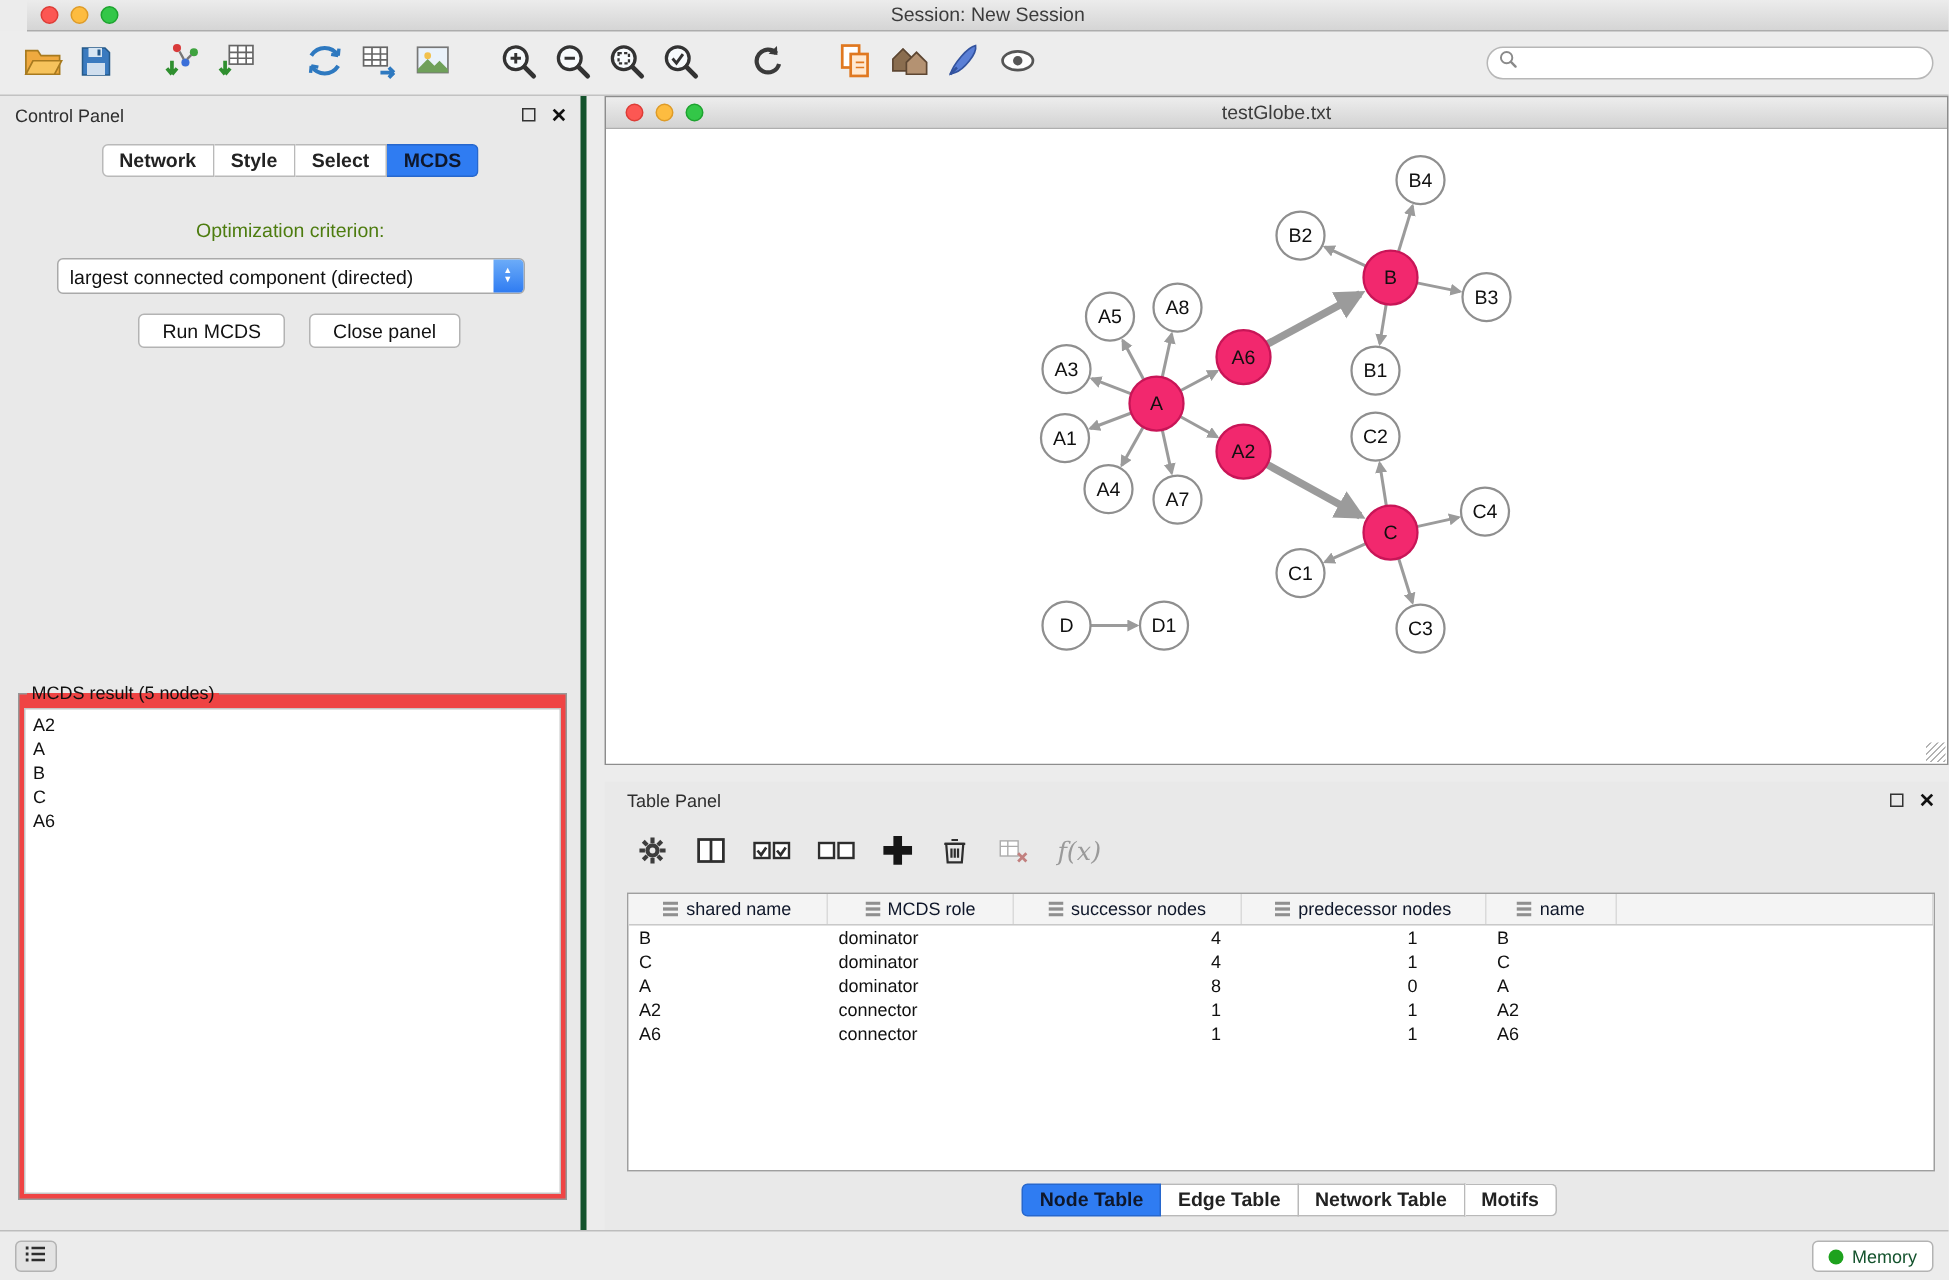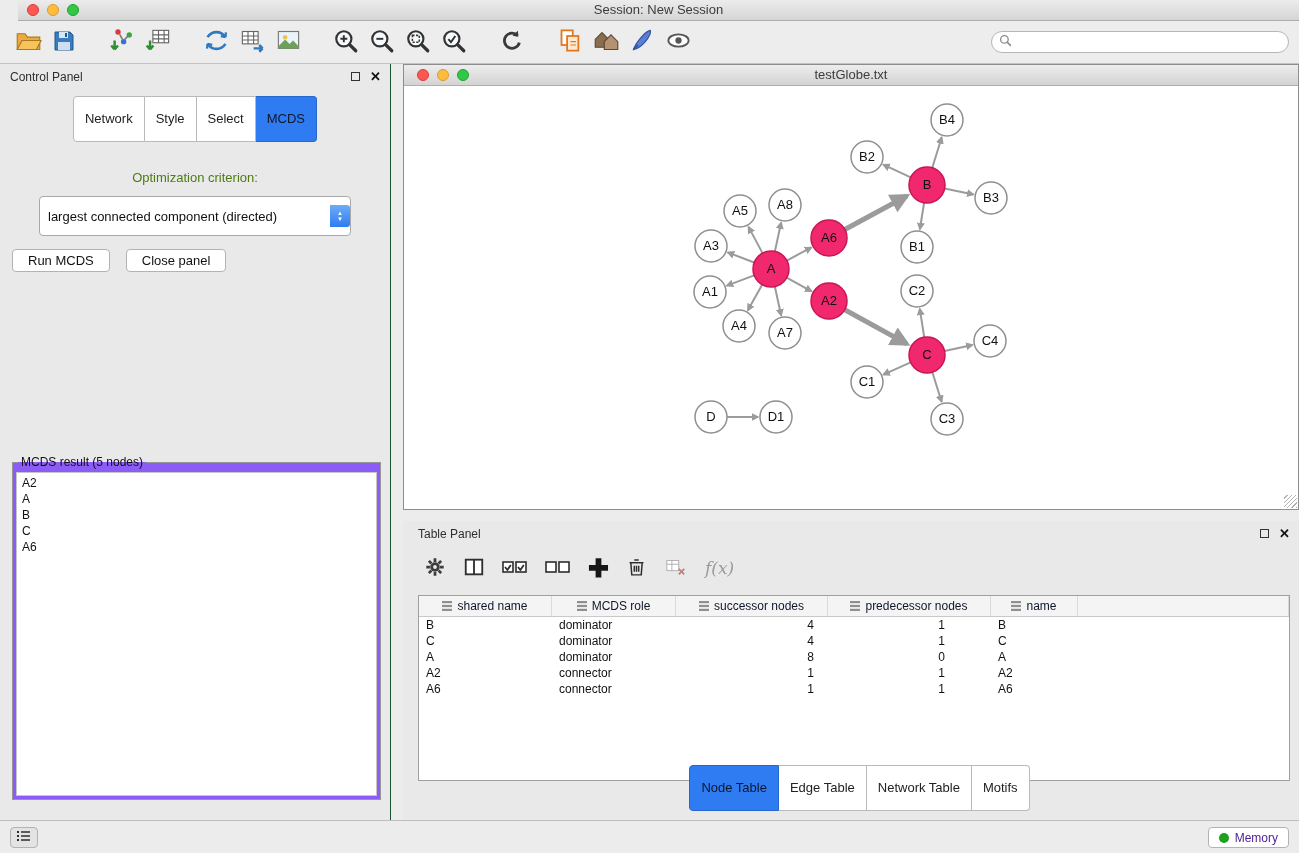--- a/index.html
+++ b/index.html
@@ -16,38 +16,38 @@
   .win-title{text-align:center;font-size:13px;color:#3c3c3c;line-height:20px;}
 
   
   .toolbar{position:absolute;top:21px;left:0;right:0;height:43px;background:#ededed;border-bottom:1px solid #c2c2c2;display:flex;align-items:center;padding:0 10px;z-index:4;}
   .tbtn{width:36px;height:36px;display:flex;align-items:center;justify-content:center;background:none;border:none;cursor:pointer;}
   .tgap{width:22px;flex:0 0 auto;}
   .search{margin-left:auto;width:298px;height:22px;border:1px solid #b7b7b7;border-radius:12px;background:#fff;display:flex;align-items:center;padding:0 7px;gap:4px;}
   .search input{border:none;outline:none;flex:1;font-size:12px;background:transparent;color:#333;}
 
   
-  .control-panel{position:absolute;left:0;top:64px;width:391px;height:756px;background:#e9e9e9;border-right:1px solid #14532d;}
+  .control-panel{position:absolute;left:0;top:64px;width:391px;height:756px;background:#e9e9e9;border-right:4px solid #14532d;}
   .panel-header{height:28px;padding:6px 10px;font-size:12px;color:#2e2e2e;position:relative;}
   .panel-icons{position:absolute;right:9px;top:7px;display:flex;gap:10px;align-items:center;}
   .minbox{width:9px;height:9px;border:1.5px solid #333;display:inline-block;cursor:pointer;}
   .closex{font-size:13px;font-weight:bold;color:#111;line-height:11px;cursor:pointer;}
   .seg-row{display:flex;justify-content:center;}
   .cp-tabs{margin-top:4px;}
-  .seg-btn{font-size:13px;padding:14px 11px;background:#fff;border:1px solid #b9b9b9;border-left:none;color:#222;cursor:pointer;line-height:16px;}
+  .seg-btn{font-size:13px;padding:2px 11px;background:#fff;border:1px solid #b9b9b9;border-left:none;color:#222;cursor:pointer;line-height:16px;font-weight:bold;}
   .seg-btn:first-child{border-left:1px solid #b9b9b9;border-radius:4px 0 0 4px;}
   .seg-btn:last-child{border-radius:0 4px 4px 0;}
   .seg-btn.active{background:#2f7cf2;border-color:#2767cd;color:#0f172a;}
   .opt-label{text-align:center;font-size:13px;color:#4d7c0f;margin-top:28px;}
-  .dropdown{margin:11px auto 0;width:312px;height:40px;background:#fff;border:1px solid #a9a9a9;border-radius:4px;display:flex;align-items:center;cursor:pointer;}
+  .dropdown{margin:11px auto 0;width:312px;height:24px;background:#fff;border:1px solid #a9a9a9;border-radius:4px;display:flex;align-items:center;cursor:pointer;}
   .dropdown .val{flex:1;font-size:13px;color:#111;padding-left:8px;white-space:nowrap;overflow:hidden;}
   .dropdown .step{width:20px;height:22px;margin-right:0;background:linear-gradient(#6cacf8,#2f7cf2);border-radius:0 3px 3px 0;color:#fff;display:flex;flex-direction:column;align-items:center;justify-content:center;font-size:6px;line-height:6px;}
-  .btn-row{display:flex;gap:16px;margin-top:13px;padding-left:12px;}
+  .btn-row{display:flex;justify-content:center;gap:16px;margin-top:13px;padding-left:12px;}
   .pbtn{font-size:13px;color:#111;padding:3px 15px;background:#fff;border:1px solid #b3b3b3;border-radius:4px;cursor:pointer;}
-  fieldset.result{position:absolute;left:12px;right:9px;top:391px;bottom:20px;border:1px solid #979797;padding:3px;background:#8b5cf6;}
+  fieldset.result{position:absolute;left:12px;right:9px;top:391px;bottom:20px;border:1px solid #979797;padding:3px;background:#ef4444;}
   fieldset.result legend{font-size:12px;color:#111;padding:0 3px;margin-left:2px;}
   .result-list{width:100%;height:100%;background:#fff;border:1px solid #c6c6c6;font-size:12px;color:#111;padding:2px 5px;overflow:auto;}
   .result-item{line-height:16px;cursor:default;}
 
   
   .net-window{position:absolute;left:403px;top:64px;width:896px;height:446px;border:1px solid #8d8d8d;background:#fff;z-index:2;}
   .net-titlebar{height:21px;background:linear-gradient(#ededed,#d3d3d3);border-bottom:1px solid #aeaeae;position:relative;}
   .net-titlebar .lights{top:4px;left:13px;}
   .net-title{text-align:center;font-size:13px;line-height:20px;color:#3c3c3c;}
   .net-canvas{position:relative;width:100%;height:423px;background:#fff;}
@@ -66,21 +66,21 @@
   .th{display:flex;align-items:center;justify-content:center;gap:5px;border-right:1px solid #dadada;font-size:12px;color:#0f172a;cursor:pointer;overflow:hidden;}
   .tr{display:grid;grid-template-columns:133px 124px 152px 163px 87px 1fr;height:16px;line-height:16px;cursor:default;}
   .td{padding:0 7px;font-size:12px;color:#111;overflow:hidden;white-space:nowrap;}
   .td.num3{text-align:right;padding-right:14px;}
   .td.num4{text-align:right;padding-right:46px;}
   .tp-tabs{position:absolute;bottom:9px;left:17px;right:0;display:flex;justify-content:center;}
 
   
   .statusbar{position:absolute;left:0;right:0;bottom:0;height:33px;background:#ececec;border-top:1px solid #bdbdbd;}
   .listbtn{position:absolute;left:10px;top:6px;width:28px;height:21px;border:1px solid #b3b3b3;border-radius:4px;background:#e3e3e3;display:flex;align-items:center;justify-content:center;cursor:pointer;}
-  .mem{position:absolute;right:10px;top:6px;height:21px;border:1px solid #b3b3b3;border-radius:4px;background:#fff;display:flex;align-items:center;gap:6px;padding:0 10px;font-size:12px;color:#4c1d95;cursor:pointer;}
+  .mem{position:absolute;right:10px;top:6px;height:21px;border:1px solid #b3b3b3;border-radius:4px;background:#fff;display:flex;align-items:center;gap:6px;padding:0 10px;font-size:12px;color:#14532d;cursor:pointer;}
   .memdot{width:10px;height:10px;border-radius:50%;background:#1ea21e;}
 </style>
 </head>
 <body>
 
 <div class="titlebar">
   <div class="lights">
     <span class="light red"></span>
     <span class="light yellow"></span>
     <span class="light green"></span>

